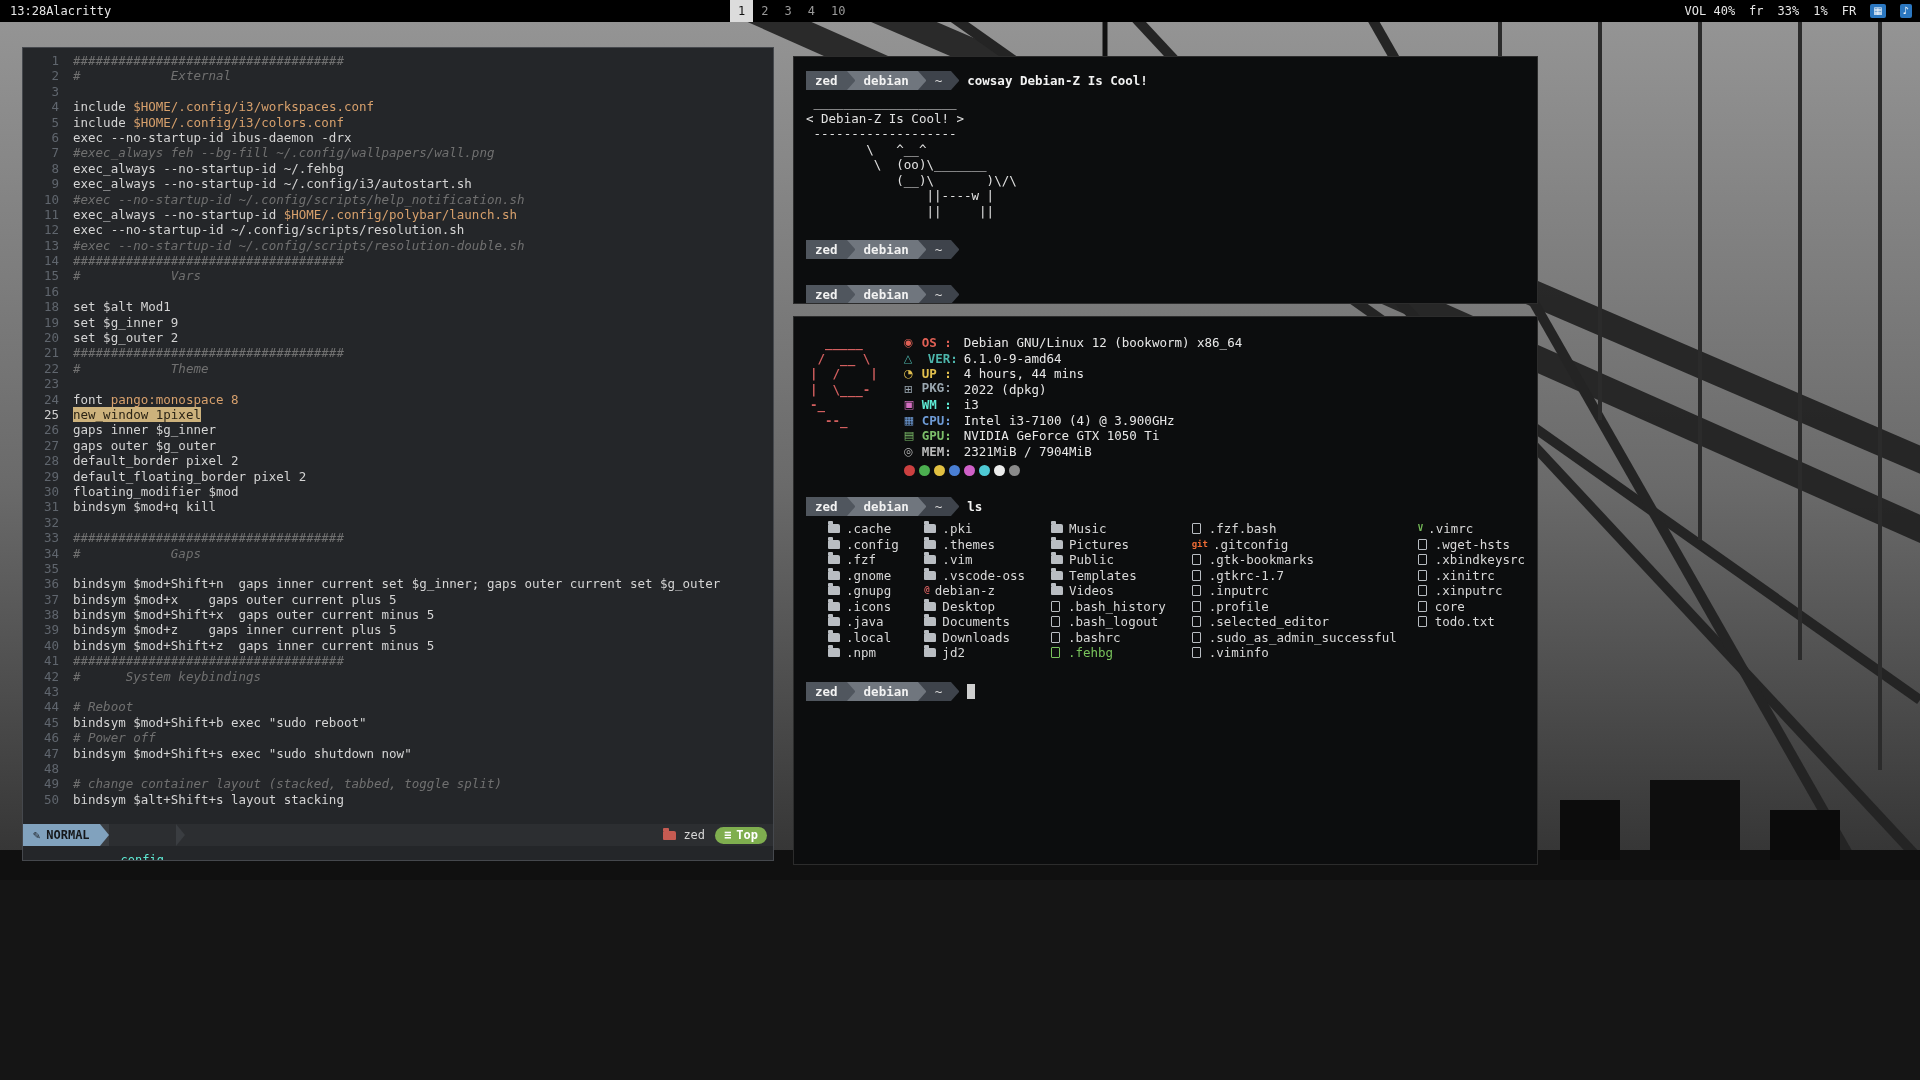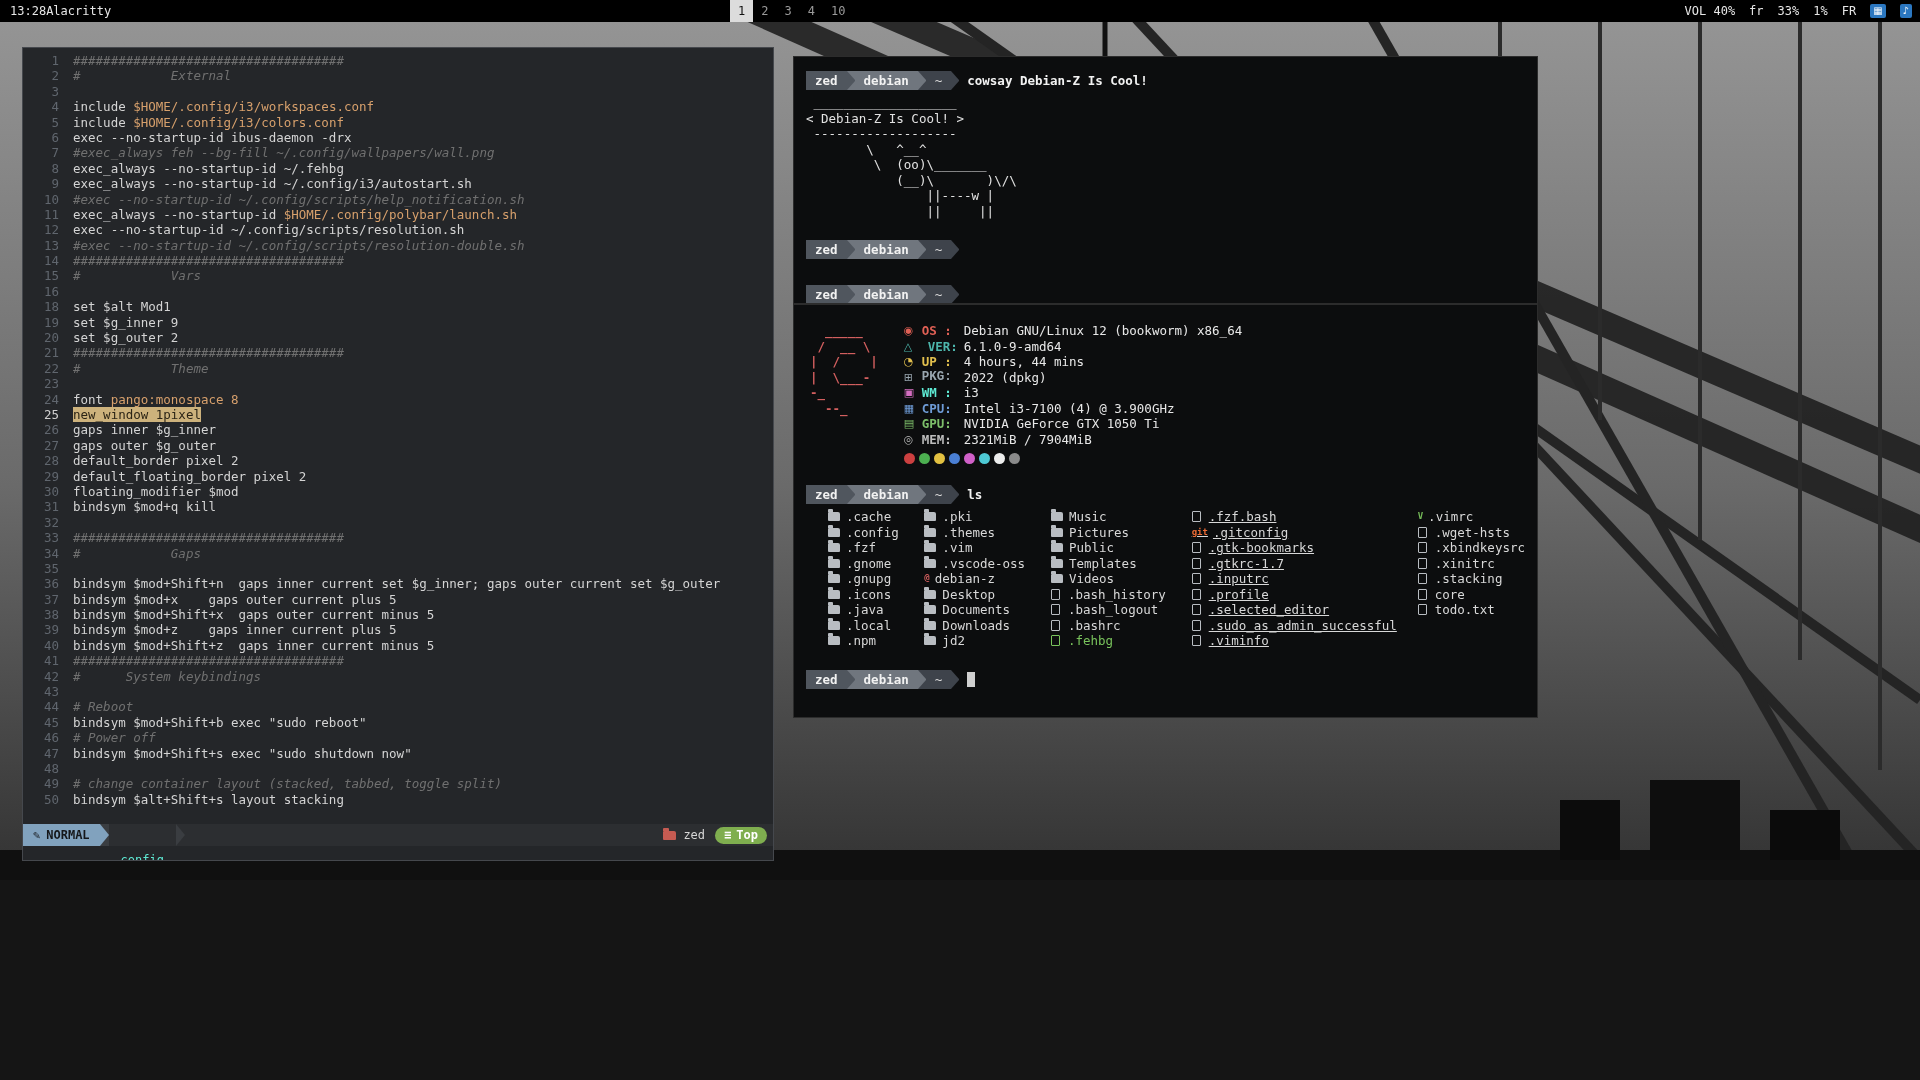--- a/index.html
+++ b/index.html
@@ -22,21 +22,21 @@
               height:14px; line-height:14px; padding:0 3px; font-family:"DejaVu Sans",sans-serif; }
 
   
   .win { position:absolute; z-index:10; }
   #vim-window { left:22px; top:47px; width:752px; height:814px;
                 background:var(--editor-bg); border:1px solid #45484d;
                 display:flex; flex-direction:column; overflow:hidden; }
   .term { background:var(--terminal-bg); border:1px solid #2c2c2c; color:#d8d8d8;
           font-size:12.5px; line-height:15.5px; padding:8px 12px; overflow:hidden; }
   #term1 { left:793px; top:56px; width:745px; height:248px; }
-  #term2 { left:793px; top:304px; width:745px; height:414px; }
+  #term2 { left:793px; top:316px; width:745px; height:549px; }
 
   
   #vim-lines { flex:1; padding:5px 4px 0 6px; font-size:12.5px; line-height:15.4px; overflow:hidden; }
   .vline { display:flex; white-space:pre; height:15.4px; }
   .ln { width:30px; text-align:right; color:#60666e; margin-right:14px; flex:0 0 30px; }
   .ln.cur { color:#cfcfcf; }
   .code { white-space:pre; }
   .seg-c { color:var(--comment); font-style:italic; }
   .seg-t { color:var(--text); }
   .seg-s { color:var(--string); }
@@ -90,21 +90,21 @@
   .ficon { width:18px; font-family:"DejaVu Sans",sans-serif; font-size:11px; }
   .flabel { width:42px; font-weight:bold; }
   .fvalue { color:#e8e8e8; }
   .pdots { display:flex; gap:4px; margin-top:6px; }
   .dot { width:11px; height:11px; border-radius:50%; }
 
   
   .ls-wrap { display:flex; margin-left:2px; }
   .ls-col { display:flex; flex-direction:column;margin-left:20px; }
   .ls-col:nth-child(1){ width:86px; } .ls-col:nth-child(2){ width:120px; }
-  .ls-col:nth-child(3){ width:136px; } .ls-col:nth-child(4){ width:232px;text-decoration:underline; }
+  .ls-col:nth-child(3){ width:136px; } .ls-col:nth-child(4){ width:232px; }
   .ls-item { height:15.5px; display:flex; align-items:center; white-space:nowrap; color:#d8d8d8; }
   .fi { flex:0 0 12px; height:9px; background:#b9bdc2; border-radius:1px 2px 1px 1px;
         position:relative; margin-right:6px; }
   .fi::before { content:""; position:absolute; top:-3px; left:0; width:5px; height:3px;
                 background:inherit; border-radius:1px 1px 0 0; }
   .fl { flex:0 0 9px; height:11px; border:1px solid #b9bdc2; border-radius:1px; margin-right:8px; }
   .fl.green { border-color:#79c35c; }
   .ftxt { font-size:9px; font-weight:bold; margin-right:5px; }
   .name-green { color:#79c35c; }
 </style>
@@ -486,21 +486,21 @@
           <div class="ls-item">
             <span class="fl"></span>
             <span>.xbindkeysrc</span>
           </div>
           <div class="ls-item">
             <span class="fl"></span>
             <span>.xinitrc</span>
           </div>
           <div class="ls-item">
             <span class="fl"></span>
-            <span>.stacking</span>
+            <span>.xinputrc</span>
           </div>
           <div class="ls-item">
             <span class="fl"></span>
             <span>core</span>
           </div>
           <div class="ls-item">
             <span class="fl"></span>
             <span>todo.txt</span>
           </div>
         </div>

